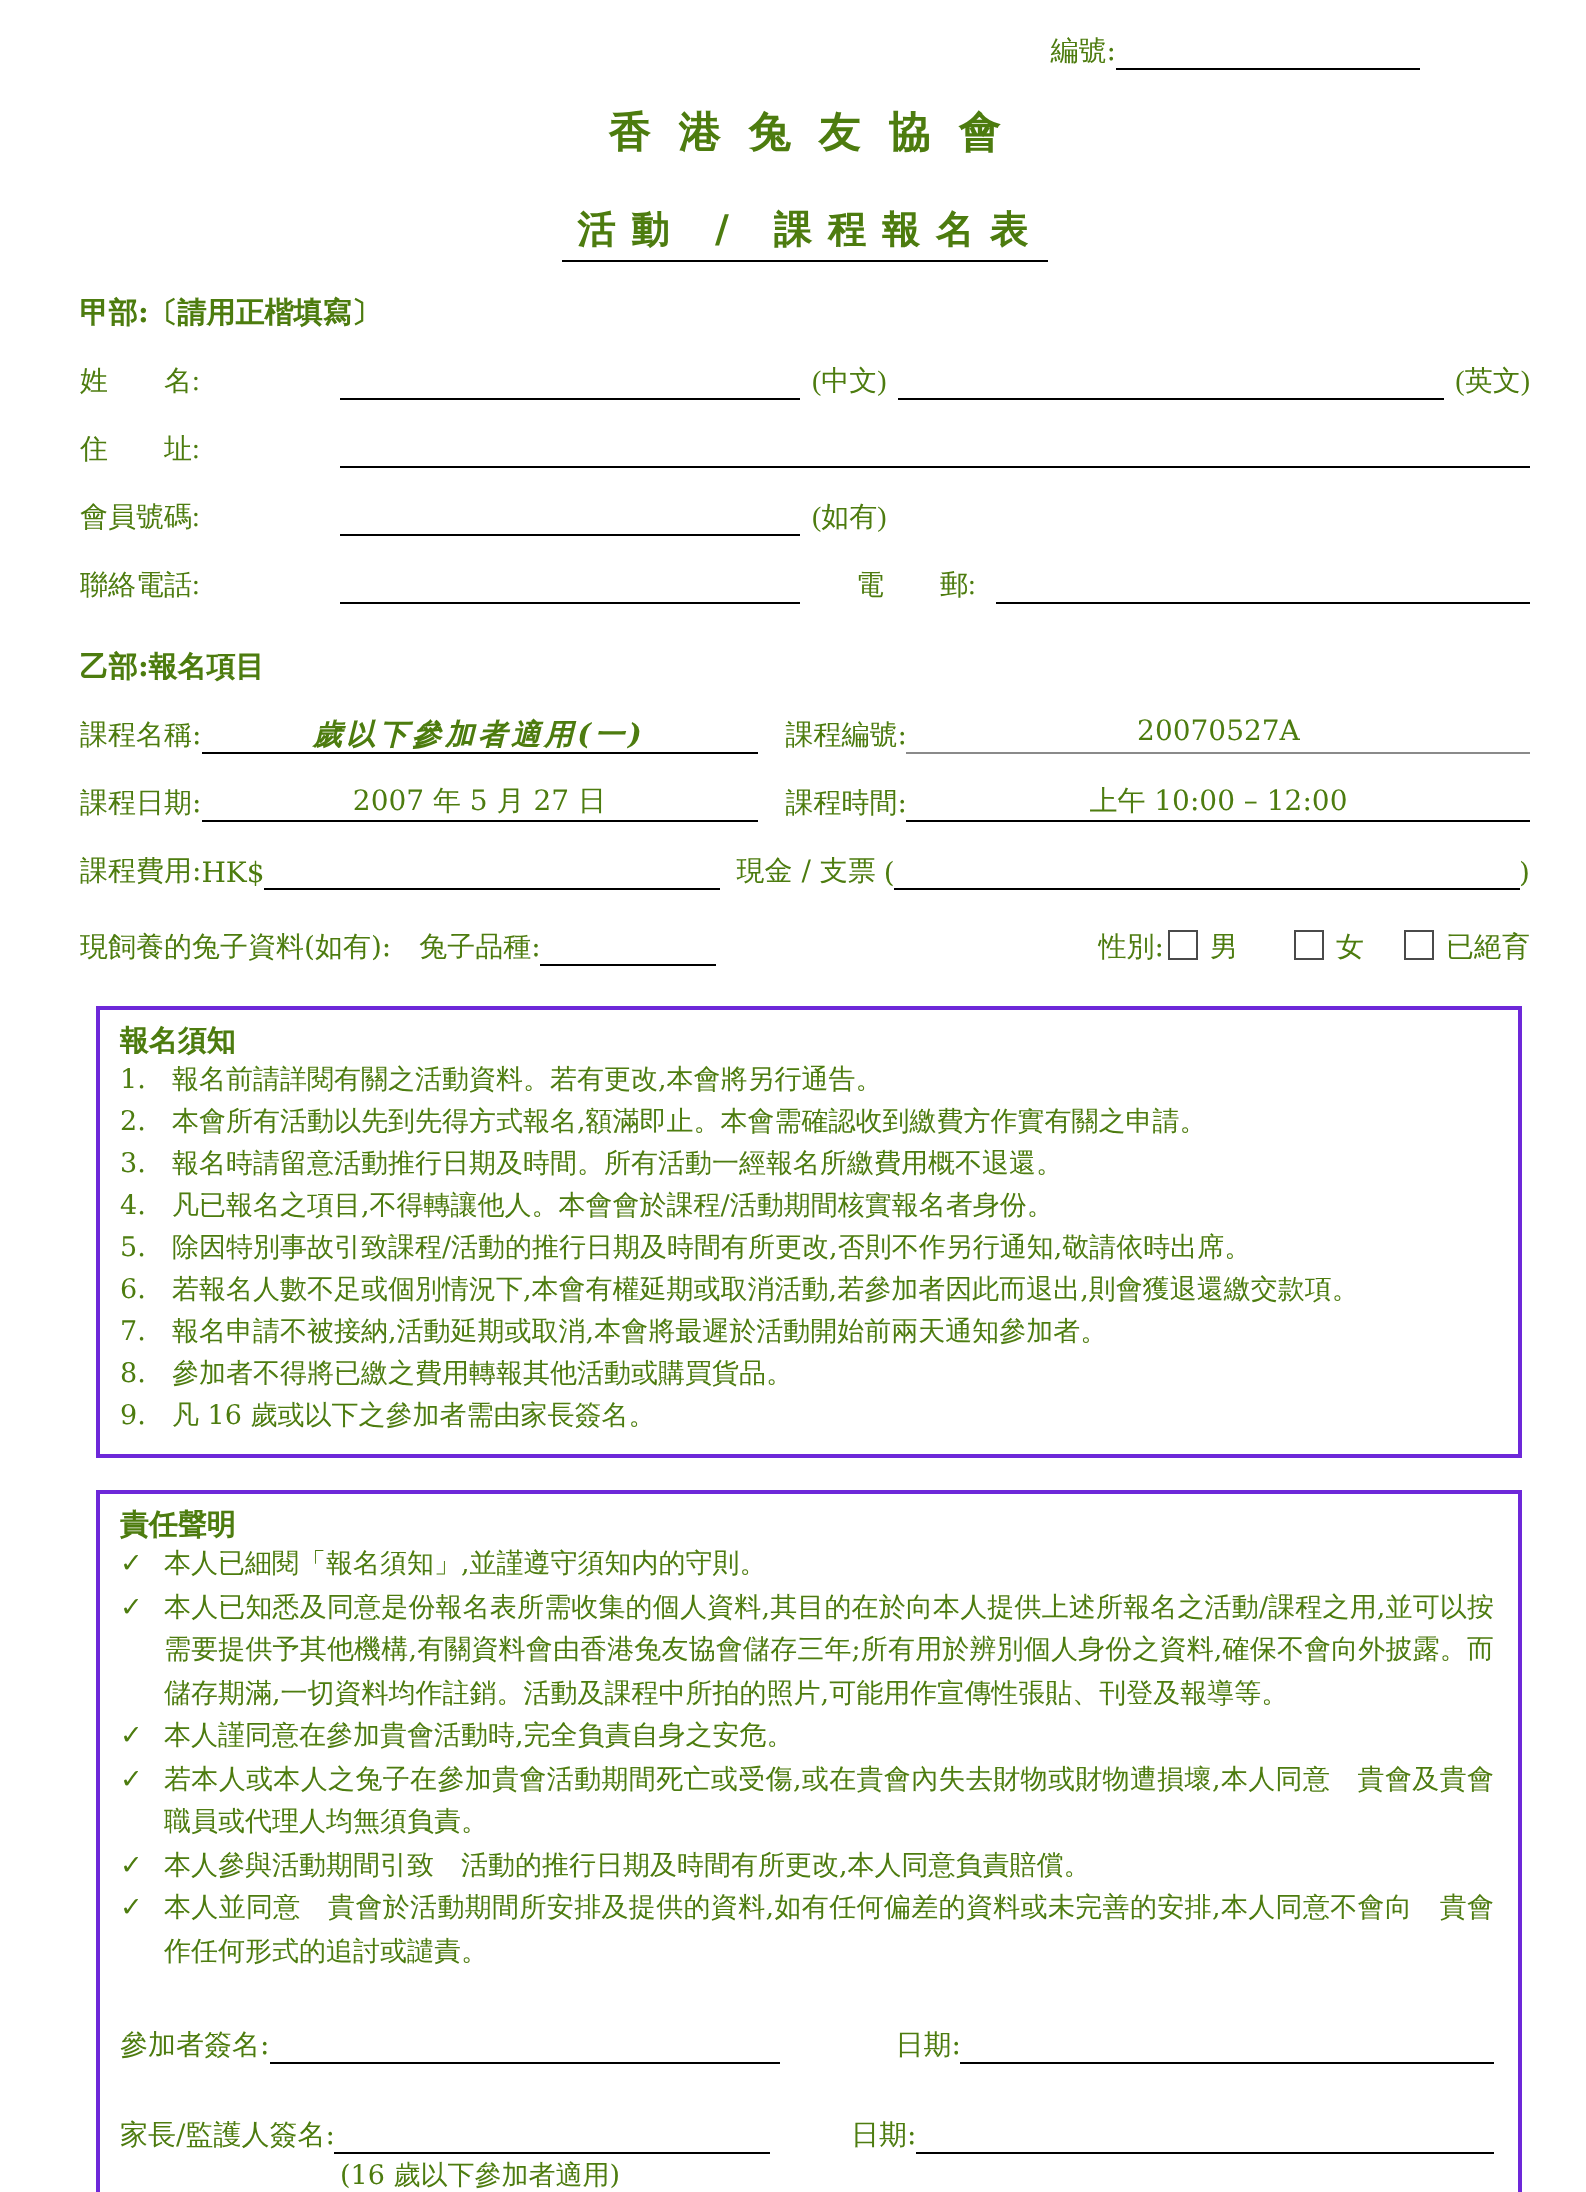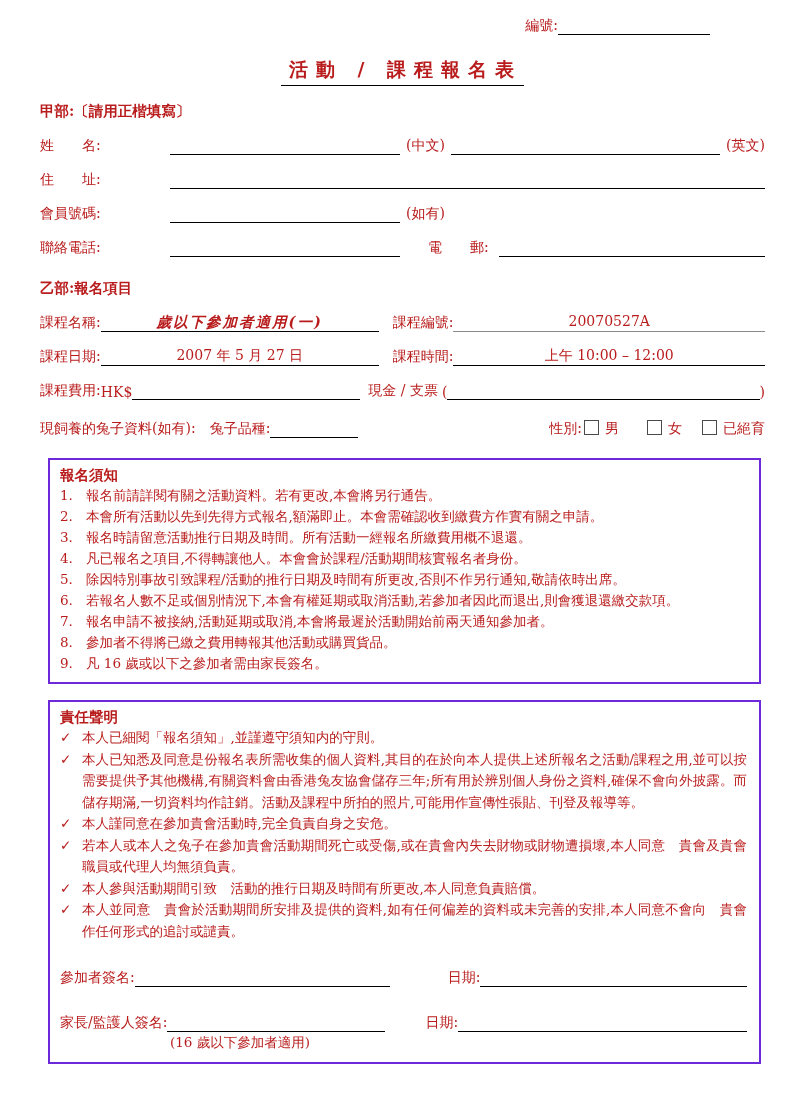--- a/index.html
+++ b/index.html
@@ -1,21 +1,21 @@
 <!DOCTYPE html>
 <html><head>
 <meta charset="utf-8">
 <style>
   * { margin:0; padding:0; box-sizing:border-box; }
   html,body { background:#ffffff; }
   .page {
     position:relative;
     width:793px; height:1096px;
     background:#ffffff;
-    color:#b91c1c;
+    color:#4d7c0f;
     font-family:"DejaVu Serif","Liberation Serif",serif;
     font-size:14px;
     padding:12px 28px 0 40px;
     overflow:hidden;
   }
   .row { display:flex; align-items:flex-end; }
   .blank {
     border-bottom:1.2px solid #000;
     height:19px;
     display:inline-block;
@@ -33,21 +33,21 @@
   }
   .form-title-wrap { text-align:center; margin-top:22px; }
   .form-title {
     display:inline-block; font-size:19px; font-weight:bold;
     letter-spacing:8px; border-bottom:1.6px solid #000; padding:0 2px 2px 8px;
   }
 
   
   .sec-heading { font-weight:bold; font-size:14.5px; }
   .part-a-heading { margin-top:16px; }
-  .pa-row { margin-top:9px; height:25px; }
+  .pa-row { margin-top:9px; height:25px;font-family:Liberation Serif, serif; }
   .pa-label { width:130px; }
   .line-230 { width:230px; }
   .paren { margin:0 6px; white-space:nowrap; }
   .flex1 { flex:1; }
 
   
   .part-b-heading { margin-top:22px; }
   .pb-row { margin-top:9px; height:25px; }
   .pb-label { white-space:nowrap; }
   .course-name-line { width:278px; margin-right:14px; }
@@ -89,20 +89,21 @@
 </head>
 <body>
 
 <div class="page">
 
   <div class="row code-row">
     <span class="lbl">編號:</span>
     <span class="blank"></span>
   </div>
 
+  <div class="org-title">香港兔友協會</div>
   <div class="form-title-wrap">
     <span class="form-title">活動 / 課程報名表</span>
   </div>
 
   <div class="sec-heading part-a-heading">甲部:〔請用正楷填寫〕</div>
 
   <div class="row pa-row">
     <span class="lbl pa-label">姓　　名:</span>
     <span class="blank line-230"></span>
     <span class="paren">(中文)</span>

